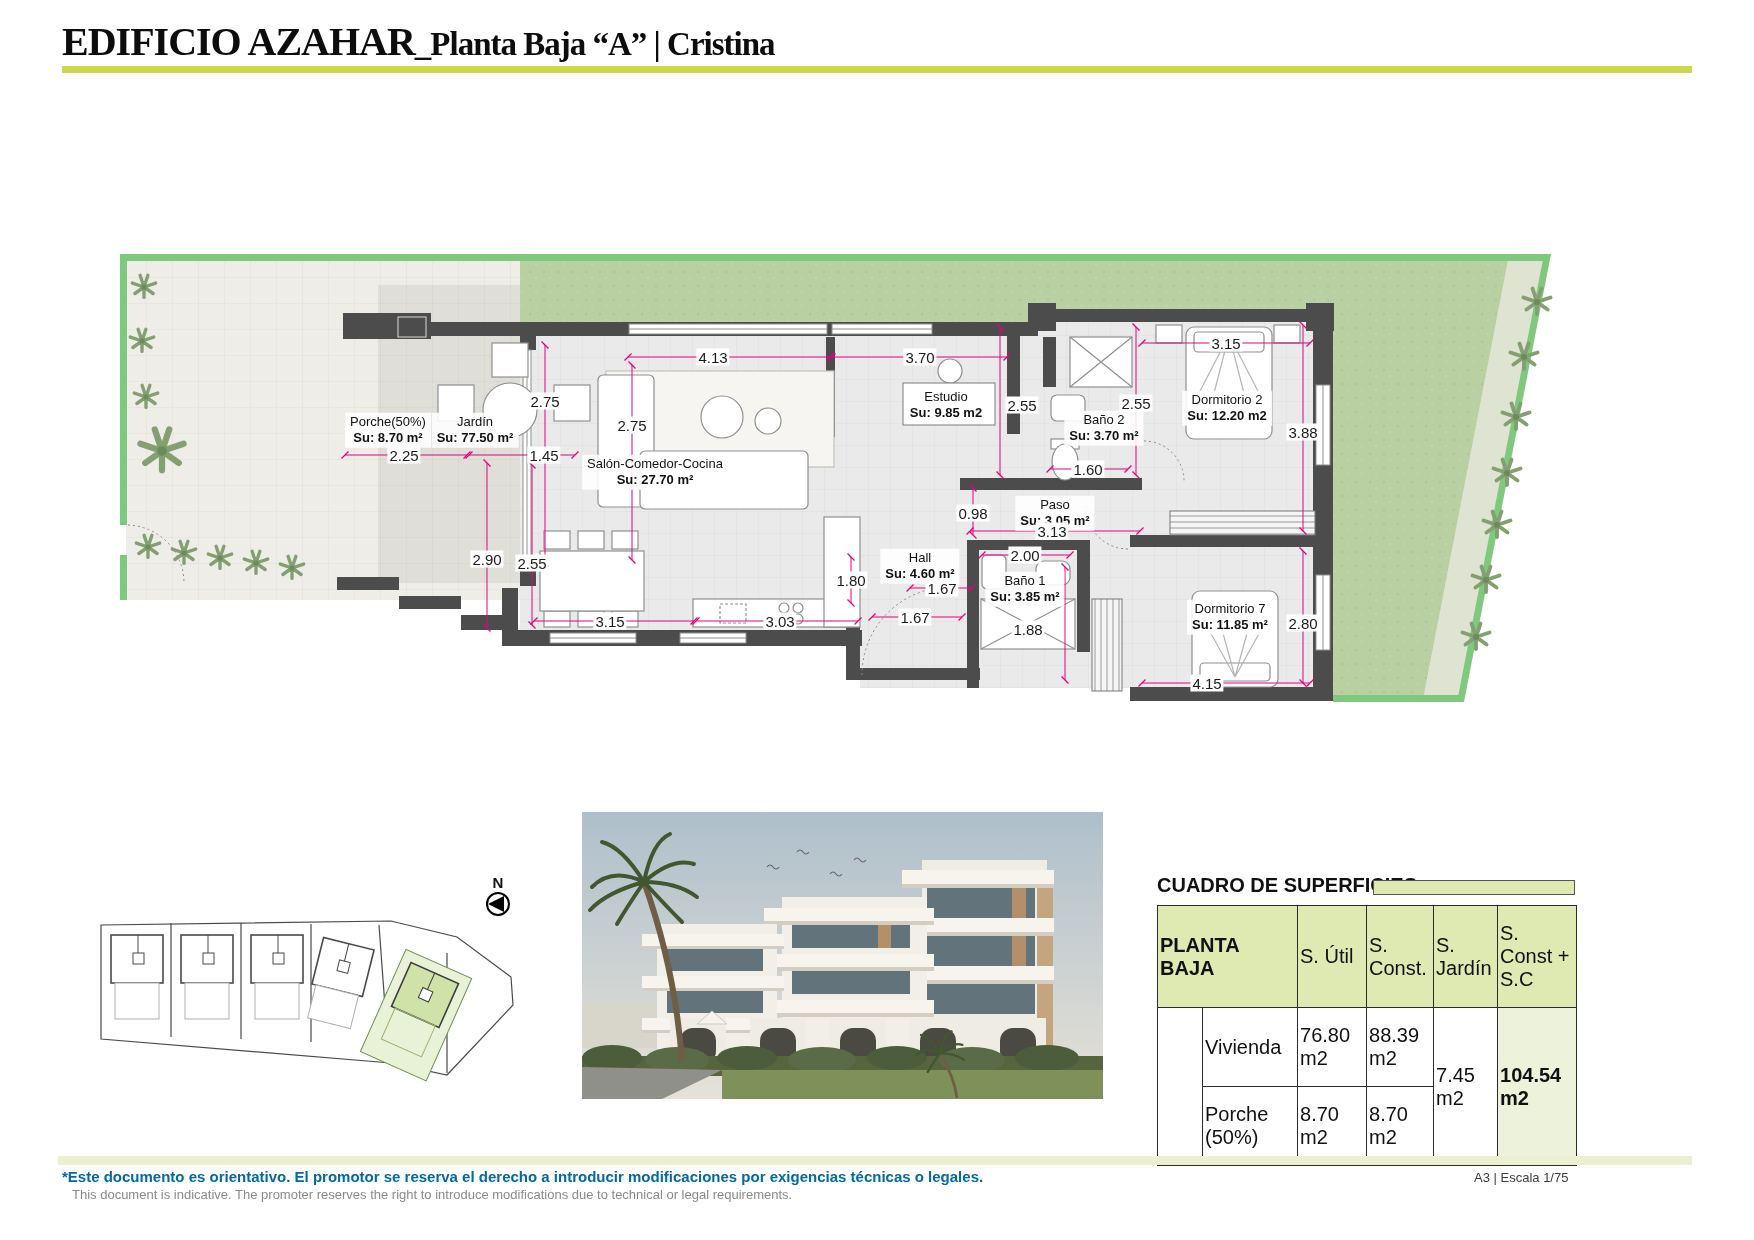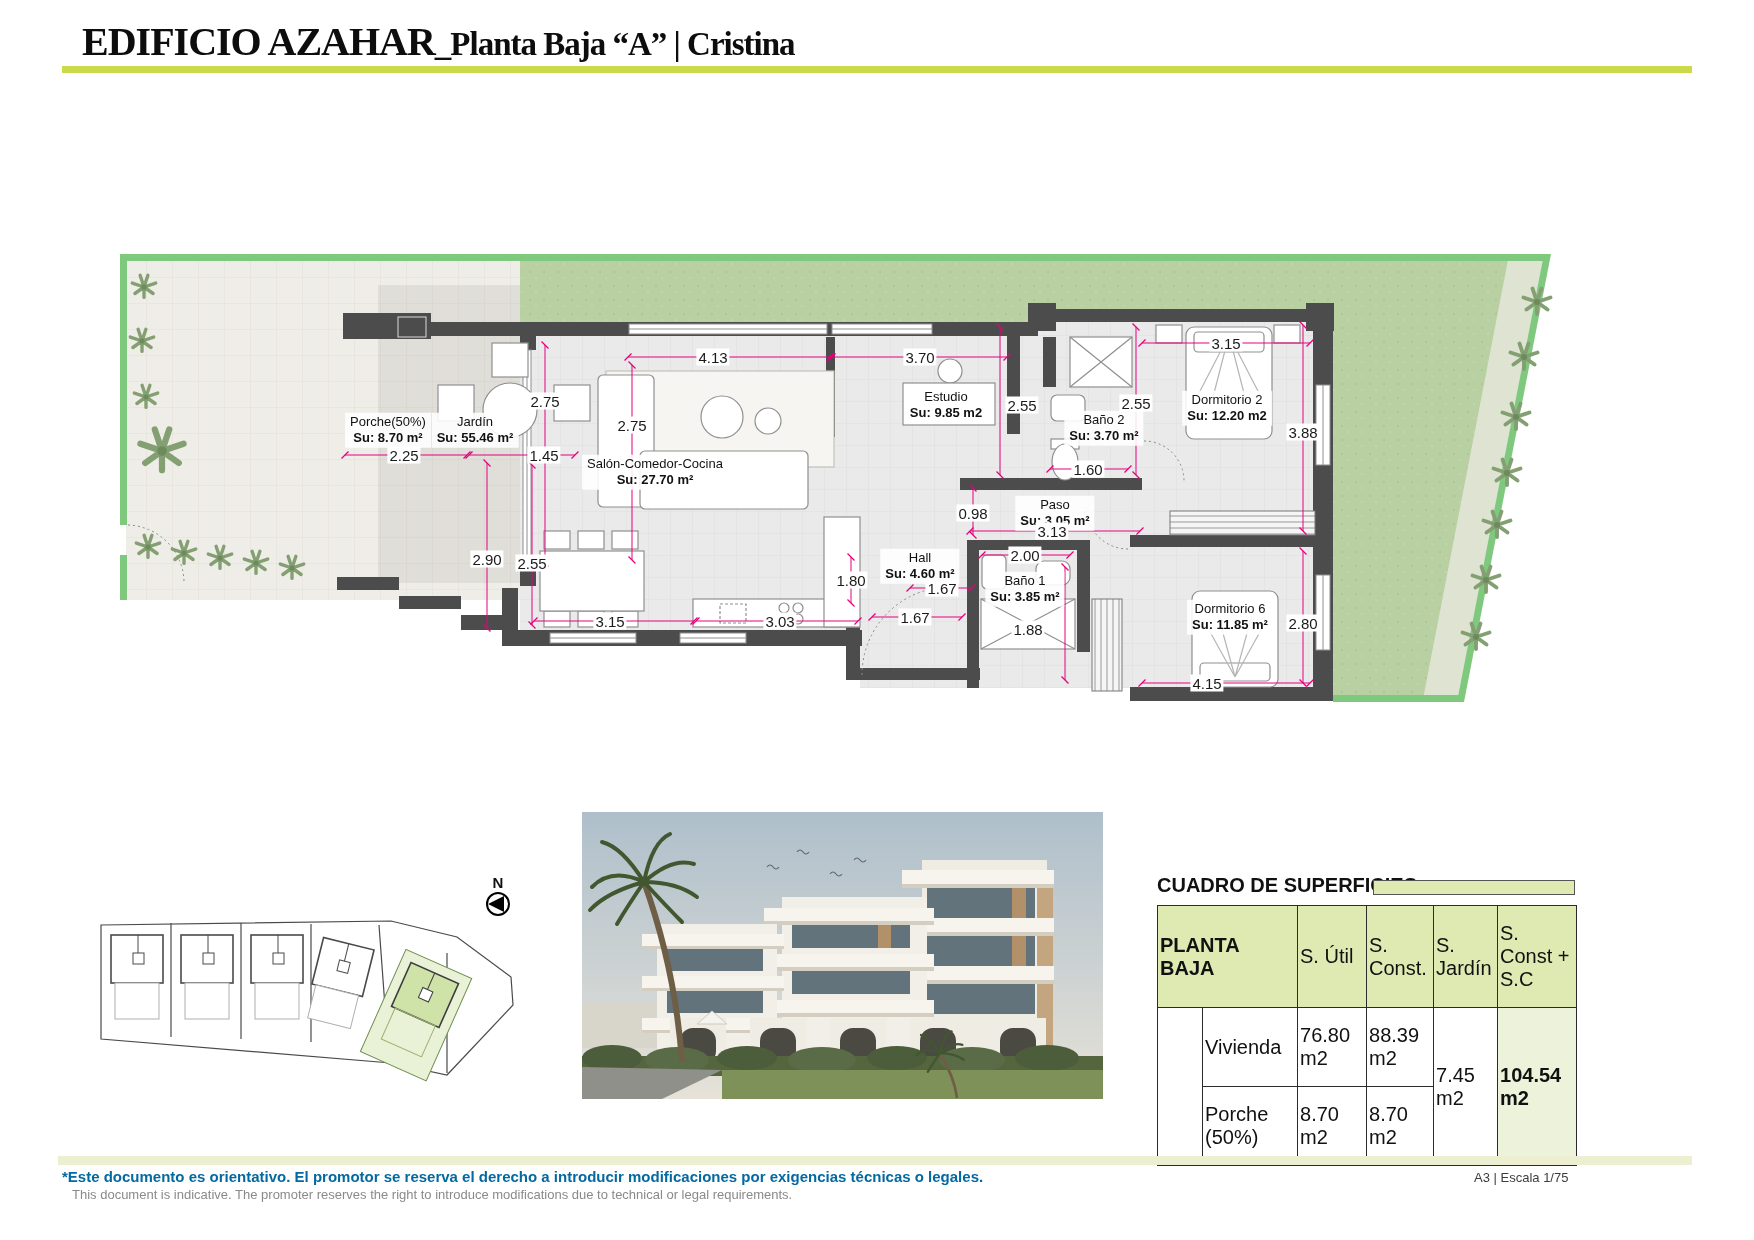--- a/index.html
+++ b/index.html
@@ -3,21 +3,21 @@
 <meta charset="utf-8">
 <style>
   html,body{margin:0;padding:0;}
   body{
     position:relative;width:1754px;height:1240px;background:#ffffff;
     font-family:"Liberation Sans",sans-serif;overflow:hidden;color:#111;
   }
   .abs{position:absolute;}
   
   .doc-title{position:absolute;left:62px;top:18px;font-family:"Liberation Serif",serif;
-    font-weight:bold;color:#0d0d0d;letter-spacing:-1px;white-space:nowrap;margin-left:20px;}
+    font-weight:bold;color:#0d0d0d;letter-spacing:-1px;white-space:nowrap;}
   .doc-title .t1{font-size:40px;}
   .doc-title .t2{font-size:33px;}
   .head-rule{position:absolute;left:62px;top:66px;width:1630px;height:7px;background:#ccd94b;}
   
   .plan{position:absolute;left:120px;top:225px;width:1435px;height:478px;}
   .plan svg{position:absolute;left:0;top:0;}
   .room-label{position:absolute;transform:translate(-50%,-50%);text-align:center;
     font-size:13px;line-height:1.25;background:rgba(255,255,255,.88);padding:1px 5px;white-space:nowrap;}
   .room-label .area{display:block;font-weight:bold;}
   .dim{position:absolute;transform:translate(-50%,-50%);font-size:15px;background:#ffffff;
@@ -266,21 +266,21 @@
         <path d="M850,306 H1020"></path>
       <path d="M1022,118 H1190"></path>
         <path d="M1183,100 V306"></path>
       <path d="M1183,326 V458"></path>
         <path d="M1022,458 H1190"></path>
     </g>
   </svg>
 
   <div class="room-label" style="left:355px;top:205px">
     <span>Jardín</span>
-    <span class="area">Su: 55.46 m²</span>
+    <span class="area">Su: 77.50 m²</span>
   </div>
   <div class="room-label" style="left:268px;top:205px">
     <span>Porche(50%)</span>
     <span class="area">Su: 8.70 m²</span>
   </div>
   <div class="room-label" style="left:535px;top:247px">
     <span>Salón-Comedor-Cocina</span>
     <span class="area">Su: 27.70 m²</span>
   </div>
   <div class="room-label" style="left:826px;top:180px">
@@ -301,21 +301,21 @@
   </div>
   <div class="room-label" style="left:800px;top:341px">
     <span>Hall</span>
     <span class="area">Su: 4.60 m²</span>
   </div>
   <div class="room-label" style="left:905px;top:364px">
     <span>Baño 1</span>
     <span class="area">Su: 3.85 m²</span>
   </div>
   <div class="room-label" style="left:1110px;top:392px">
-    <span>Dormitorio 6</span>
+    <span>Dormitorio 7</span>
     <span class="area">Su: 11.85 m²</span>
   </div>
 
   <span class="dim" style="left:593px;top:132px">4.13</span>
   <span class="dim" style="left:800px;top:132px">3.70</span>
   <span class="dim" style="left:425px;top:176px">2.75</span>
   <span class="dim" style="left:512px;top:200px">2.75</span>
   <span class="dim" style="left:284px;top:230px">2.25</span>
   <span class="dim" style="left:424px;top:230px">1.45</span>
   <span class="dim" style="left:367px;top:334px">2.90</span>

